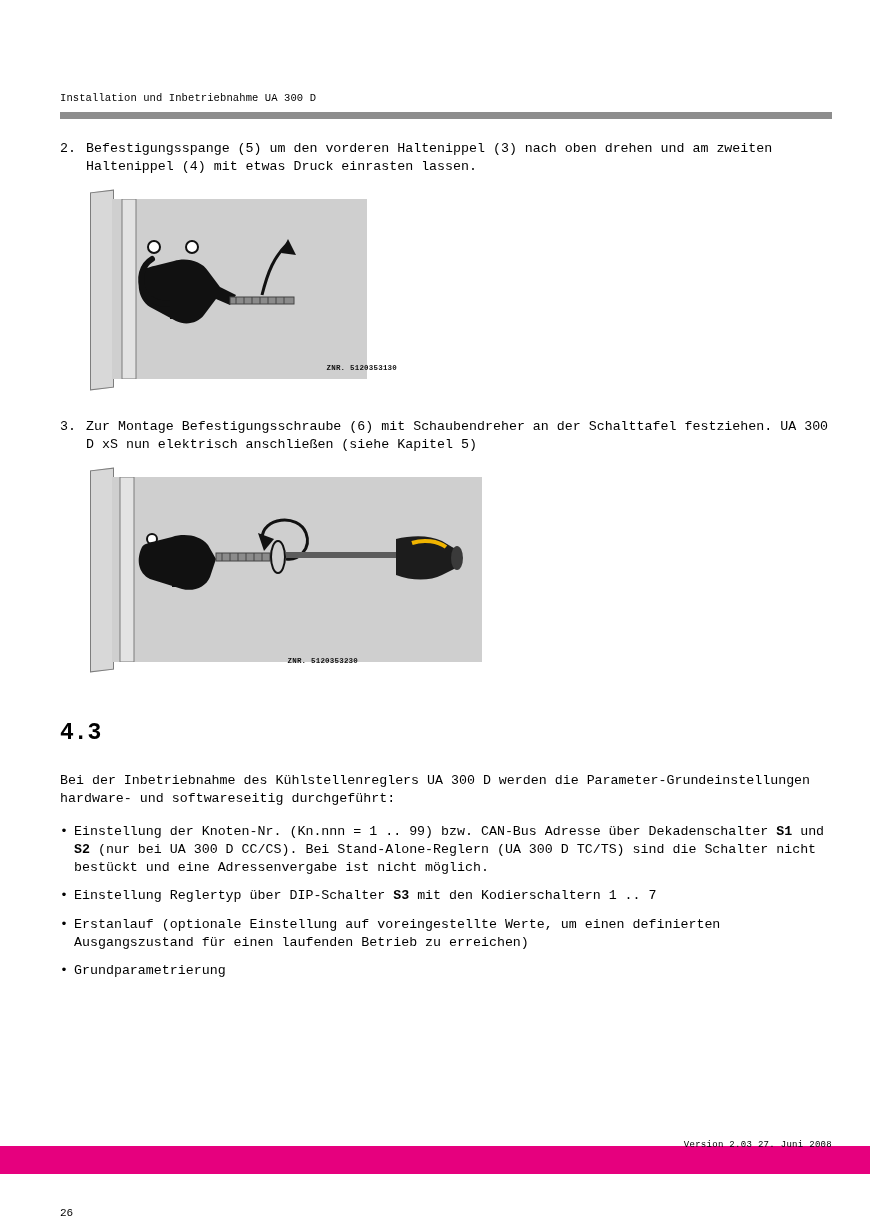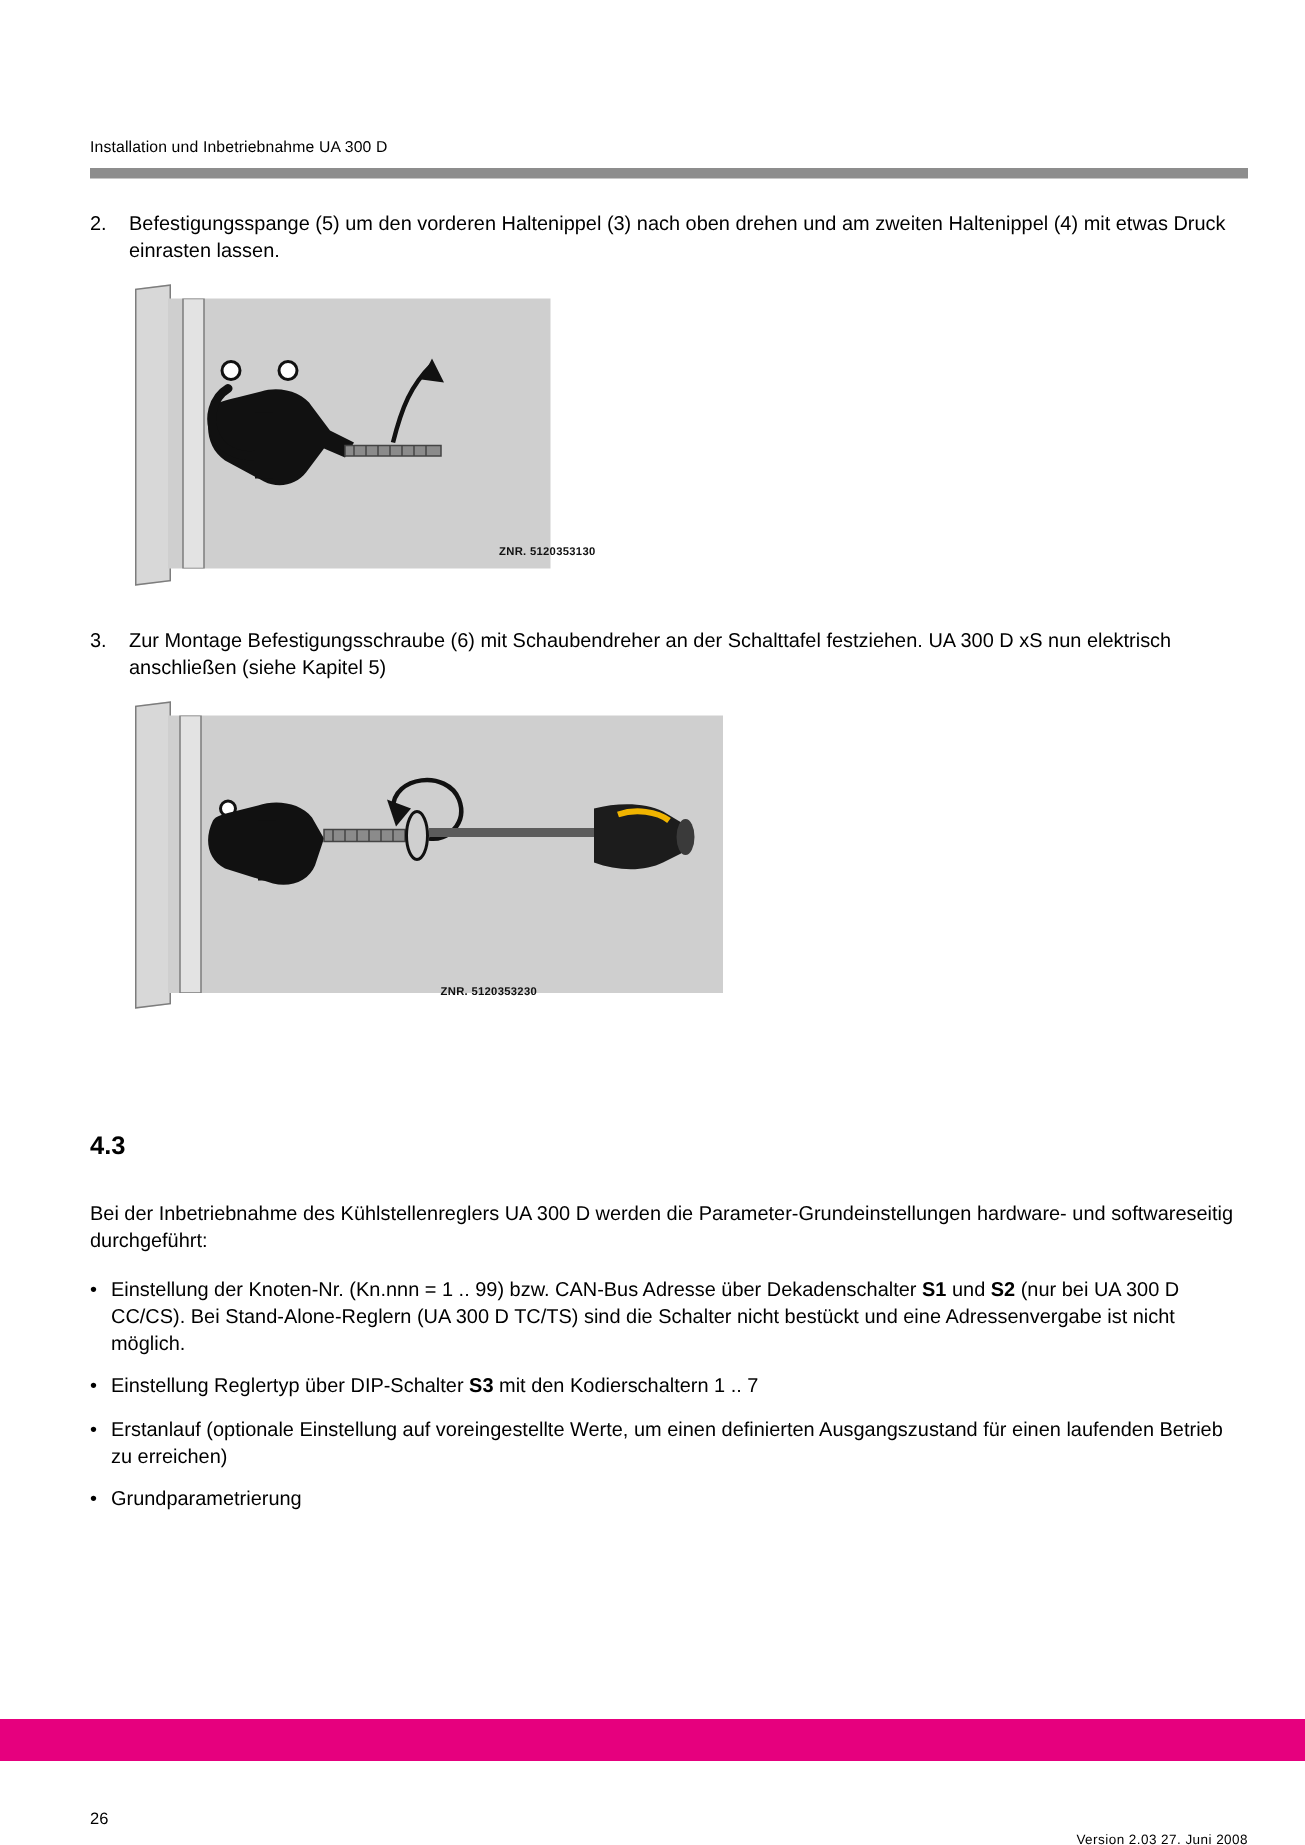--- a/index.html
+++ b/index.html
@@ -12,20 +12,21 @@
     background: #ffffff;
     font-family: "Liberation Sans", sans-serif;
     color: #000000;
     position: relative;
     overflow: hidden;
   }
   .page {
     position: relative;
     width: 870px;
     height: 1230px;
+    font-family: Liberation Mono, monospace;
   }
 
   
   .header-text {
     position: absolute;
     left: 60px;
     top: 92px;
     font-size: 10.5px;
     letter-spacing: 0.1px;
     color: #000;
@@ -100,23 +101,23 @@
     bottom: 17px;
     font-size: 7.5px;
     font-weight: bold;
     color: #111;
     letter-spacing: 0.2px;
   }
 
   
   .section-head {
     display: flex;
-    font-size: 17px;
+    font-size: 23px;
     font-weight: bold;
-    margin-top: 72px;
+    margin-top: 38px;
     margin-bottom: 26px;
   }
   .section-head .sec-num {
     width: 42px;
     flex: 0 0 42px;
   }
 
   
   .bullet {
     display: flex;
@@ -144,21 +145,21 @@
   .footer-page {
     position: absolute;
     left: 60px;
     top: 1184px;
     font-size: 11px;
     margin-top: 23px;
   }
   .footer-version {
     position: absolute;
     right: 38px;
-    top: 1221px;
+    top: 1140px;
     font-size: 9px;
   }
   .spaced {
     letter-spacing: 0.3px;
   }
 </style>
 </head>
 <body>
 
 <div class="page">

